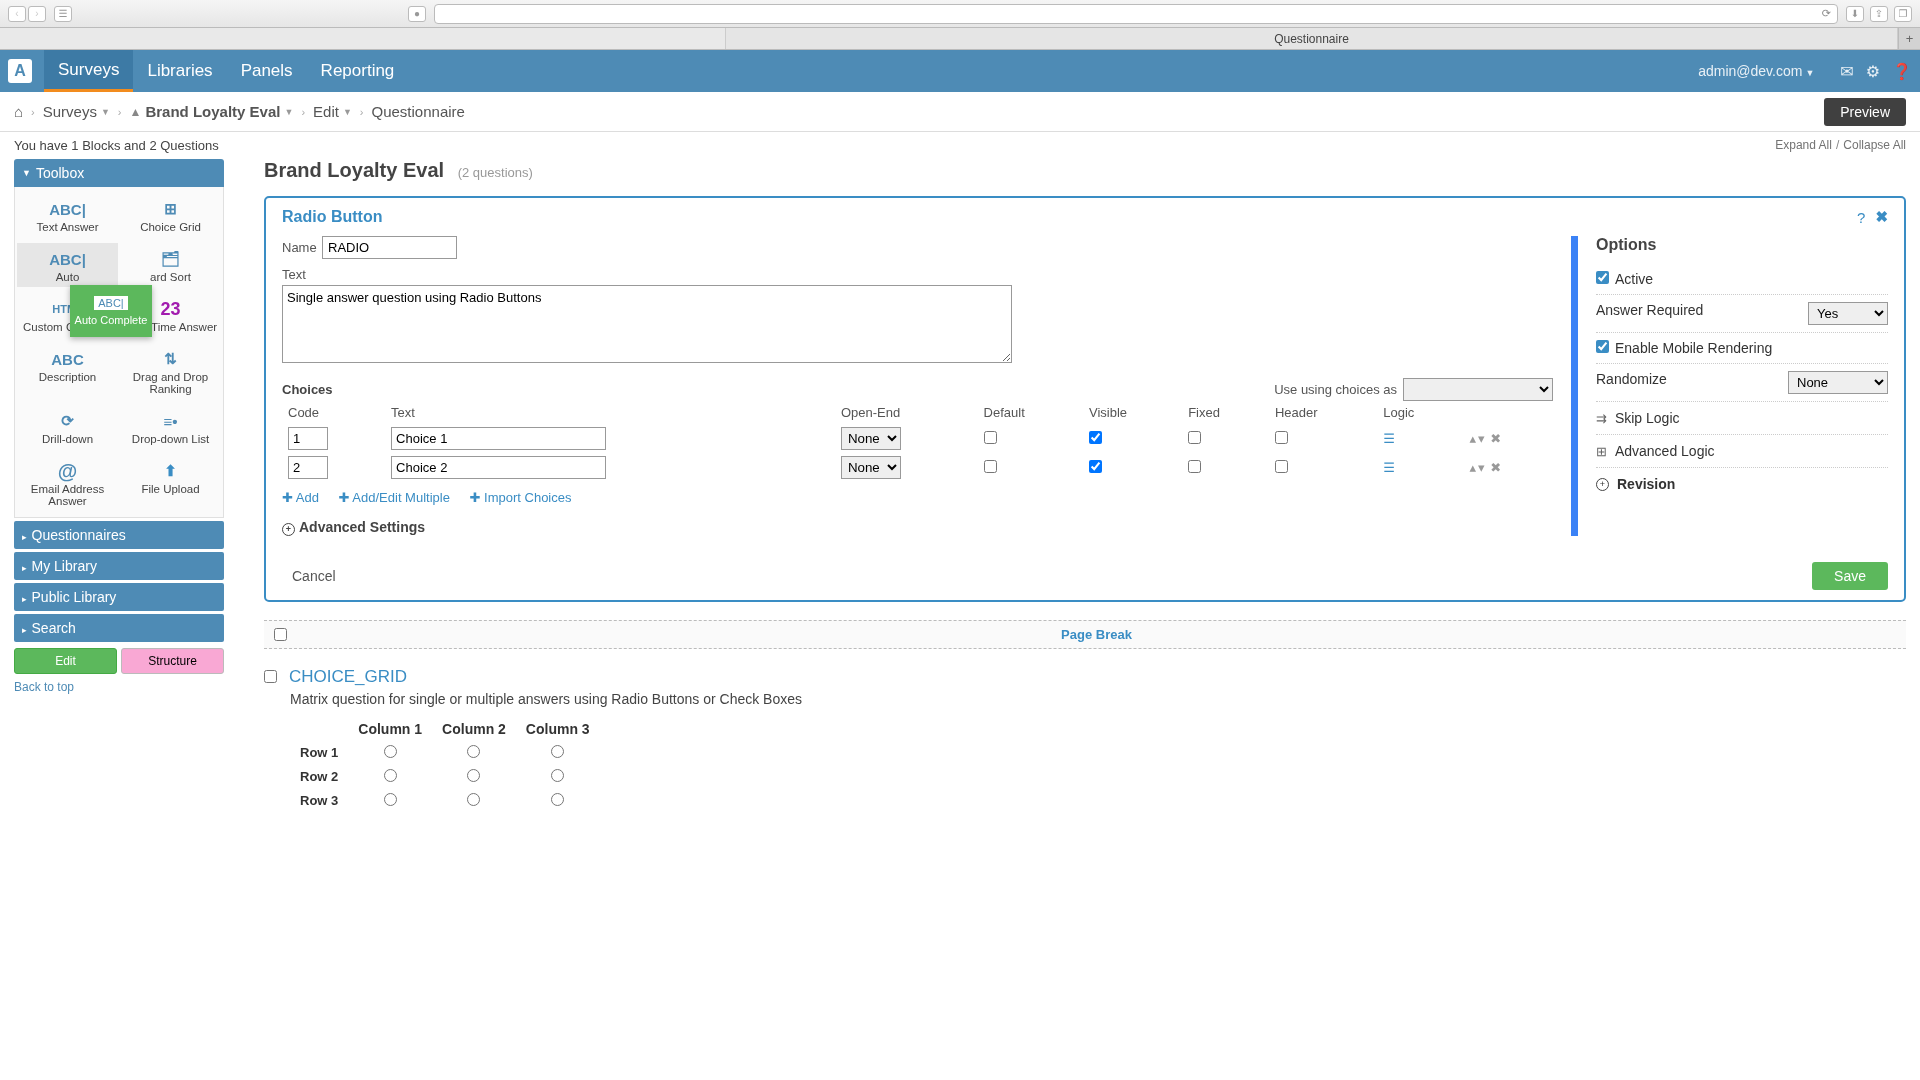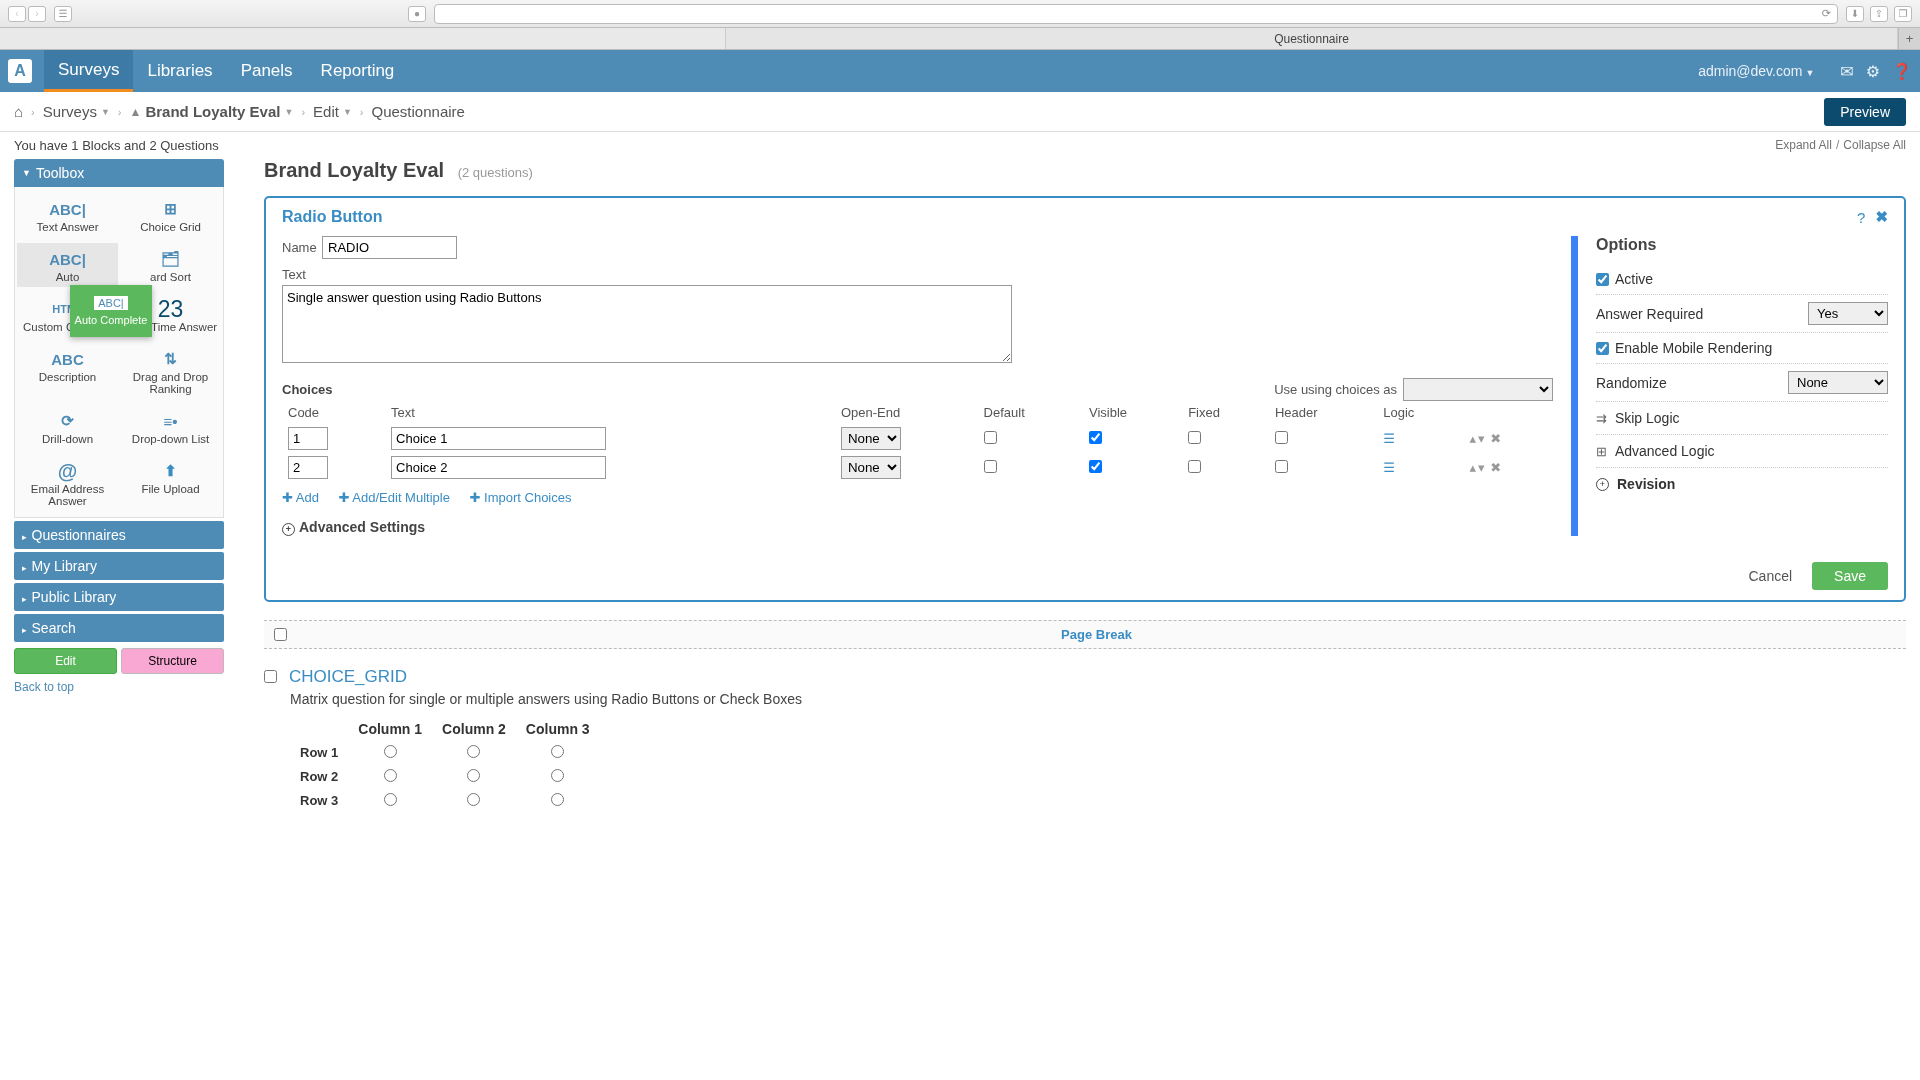--- a/index.html
+++ b/index.html
@@ -21,35 +21,35 @@
 .topbar .nav-item.active { background:#3d7aa5; border-bottom:3px solid #f28c1e; height:42px; }
 .topbar .spacer { flex:1; }
 .topbar .user { font-size:14px; margin-right:14px; color:#e8f0f6;}
 .topbar .caret { font-size:9px; margin-left:3px;}
 .topbar .icon { margin-left:12px; font-size:16px; color:#e8f0f6; cursor:pointer; }
 .breadcrumb-row { height:40px; display:flex; align-items:center; padding:0 14px; border-bottom:1px solid #ddd; }
 .breadcrumb-row .crumb { color:#555; font-size:15px; display:flex; align-items:center; }
 .breadcrumb-row .sep { color:#aaa; margin:0 8px; font-size:11px;}
 .breadcrumb-row .caret2 { font-size:9px; color:#999; margin-left:4px;}
 .breadcrumb-row .spacer { flex:1; }
-.preview-btn { background:#0c4a6e; color:#fff; border:none; border-radius:3px; padding:6px 16px; font-size:14px; cursor:pointer;}
+.preview-btn { background:#404040; color:#fff; border:none; border-radius:3px; padding:6px 16px; font-size:14px; cursor:pointer;}
 .warn-icon { color:#888; font-size:12px; margin-right:4px;}
 .sub-row { padding:6px 14px; font-size:13px; color:#444; display:flex;}
 .sub-row .spacer{flex:1;}
 .sub-row .link { color:#737373; font-size:12px; cursor:pointer;}
 .sub-row .divider { color:#888; margin:0 4px; font-size:12px;}
 .main { display:flex; padding:0 14px 14px 14px; }
 .sidebar { width:210px; }
 .side-panel-hdr { background:#4e8bb5; color:#fff; padding:6px 8px; font-size:14px; border-radius:3px 3px 0 0; display:flex; align-items:center;}
 .side-panel-hdr .tri { font-size:9px; margin-right:5px;}
 .toolbox-body { border:1px solid #e0e0e0; border-top:none; padding:6px 2px; display:grid; grid-template-columns:1fr 1fr; gap:6px 2px; position:relative; background:#fafafa; max-height:390px; overflow:hidden;}
 .tool-item { text-align:center; font-size:11.5px; color:#444; padding:4px 2px; position:relative;}
 .tool-item .ico { height:24px; display:flex; align-items:center; justify-content:center; color:#4e8bb5; font-size:15px; font-weight:bold;}
 .tool-item.highlight { background:#e6e6e6;}
-.tool-item .n23 { font-size:23px; color:#0c4a6e; font-weight:normal;}
+.tool-item .n23 { font-size:18px; color:#a21caf; font-weight:bold;}
 .drag-ghost { position:absolute; left:55px; top:98px; width:82px; height:52px; background:#5cb85c; box-shadow:0 2px 6px rgba(0,0,0,0.3); display:flex; flex-direction:column; align-items:center; justify-content:center; color:#fff; font-size:11px; z-index:10;}
 .drag-ghost .ico { font-size:11px; background:#fff; color:#4e8bb5; padding:1px 4px; margin-bottom:4px;}
 .side-section { background:#4e8bb5; color:#fff; padding:6px 8px; margin-top:3px; font-size:14px; cursor:pointer; border-radius:2px;}
 .side-section .tri { font-size:9px; margin-right:5px;}
 .side-btns { display:flex; gap:4px; margin-top:6px;}
 .side-btns button { flex:1; padding:5px; font-size:12px; border:1px solid #bbb; background:#f9a8d4; border-radius:3px; cursor:pointer;}
 .side-btns button.edit { background:#5cb85c; color:#fff; border-color:#4a4;}
 .back-link { font-size:12px; color:#4e8bb5; margin-top:6px; cursor:pointer;}
 .content { flex:1; padding-left:40px; }
 .survey-title { font-size:20px; font-weight:bold; color:#444; }
@@ -81,28 +81,28 @@
 .choice-table .text-in { width:215px;}
 .choice-table select { border:1px solid #999; padding:2px; width:60px;}
 .choice-actions { color:#999; font-size:11px;}
 .choice-actions span { cursor:pointer; margin:0 1px;}
 .logic-icon { color:#3a8dc4; cursor:pointer;}
 .add-links { margin-top:8px; font-size:13px;}
 .add-links a { color:#3a8dc4; text-decoration:none; margin-right:16px; cursor:pointer;}
 .adv-set { margin-top:14px; font-weight:bold; font-size:14px; color:#444; cursor:pointer;}
 .adv-set .plus { display:inline-flex; width:13px; height:13px; border:1.5px solid #444; border-radius:50%; align-items:center; justify-content:center; font-size:9px; margin-right:4px;}
 .opts-title { font-weight:bold; font-size:16px; color:#444; margin-bottom:10px;}
-.opt-line { display:flex; align-items:center; padding:7px 0; border-bottom:1px dotted #ccc; font-size:14px; color:#333;}
+.opt-line { display:flex; align-items:flex-start; padding:7px 0; border-bottom:1px dotted #ccc; font-size:14px; color:#333;}
 .opt-line input[type=checkbox]{ margin-right:6px; accent-color:#3a8dc4;}
 .opt-line .spacer{flex:1;}
 .opt-line select { border:1px solid #999; padding:2px 4px; font-size:13px;}
 .opt-link { display:flex; align-items:center; padding:8px 0; border-bottom:1px dotted #ccc; font-size:14px; color:#333; cursor:pointer;}
 .opt-link .ico { color:#666; margin-right:8px; font-size:13px;}
 .opt-link .plus { display:inline-flex; width:13px; height:13px; border:1.5px solid #444; border-radius:50%; align-items:center; justify-content:center; font-size:9px; margin-right:8px;}
-.editor-foot { display:flex; justify-content:flex-end; padding:10px 16px; gap:10px;}
+.editor-foot { display:flex; justify-content:space-between; padding:10px 16px; gap:10px;}
 .editor-foot .cancel { background:none; border:none; color:#555; font-size:14px; cursor:pointer; padding:6px 10px;}
 .editor-foot .save { background:#5cb85c; color:#fff; border:none; border-radius:3px; padding:6px 22px; font-size:14px; cursor:pointer;}
 .page-break { border-top:1px dashed #bbb; border-bottom:1px dashed #bbb; margin:18px 0; padding:6px 10px; display:flex; align-items:center; background:#fafafa;}
 .page-break input { margin-right:10px;}
 .page-break .lbl { flex:1; text-align:center; color:#3a8dc4; font-weight:bold; font-size:13px;}
 .q2 { margin-top:8px;}
 .q2-head { display:flex; align-items:center; }
 .q2-head input { margin-right:12px;}
 .q2-head .name { color:#3a8dc4; font-size:17px;}
 .q2-desc { margin-left:26px; font-size:14px; color:#444; margin-top:4px;}

